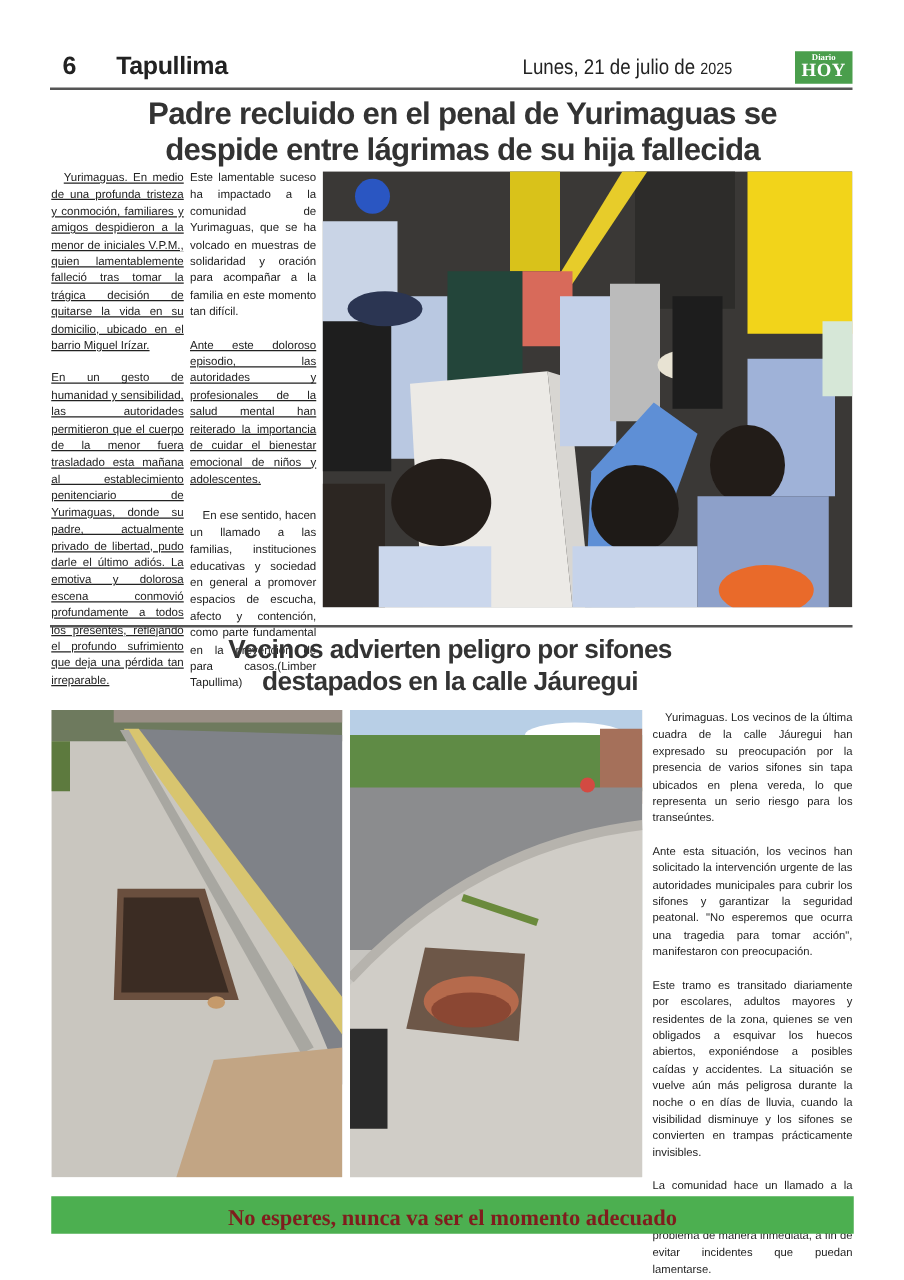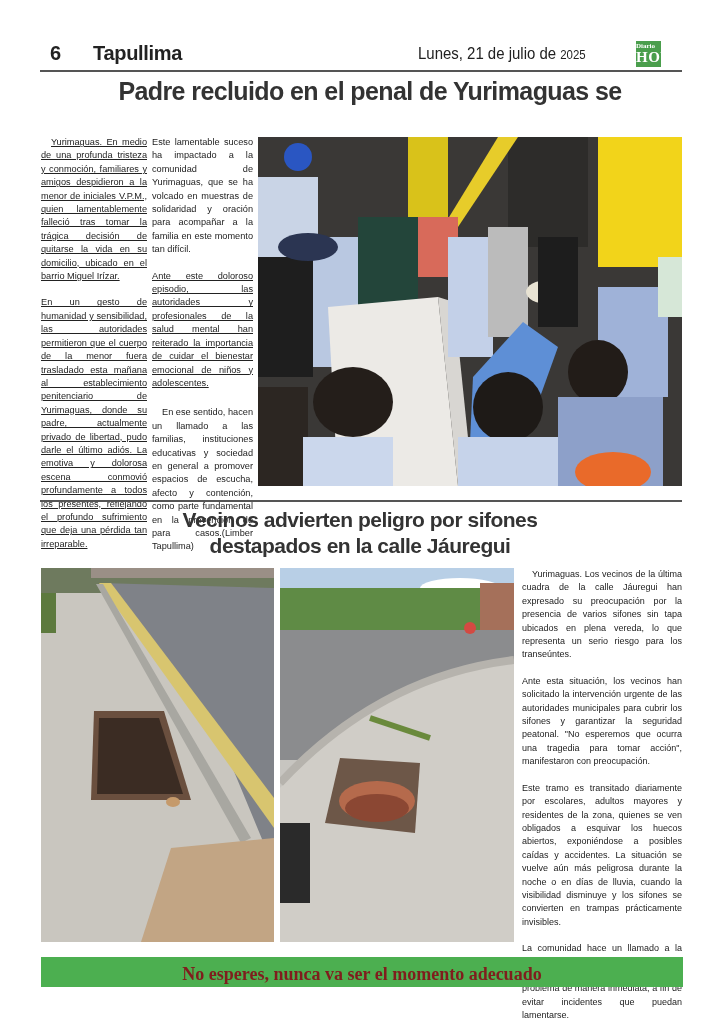--- a/index.html
+++ b/index.html
@@ -2,21 +2,21 @@
 <html><head>
 <meta charset="utf-8">
 <style>
   html, body { margin:0; padding:0; background:#ffffff; }
   body { width:723px; height:1024px; position:relative; overflow:hidden; font-family:"Liberation Sans", sans-serif; color:#222; }
   .abs { position:absolute; }
   .pagenum { left:50px; top:42px; font-size:20px; font-weight:bold; color:#222; }
   .section { left:93px; top:42px; font-size:20px; font-weight:bold; color:#222; letter-spacing:-0.3px; }
   .date { left:418px; top:44px; font-size:17px; color:#222; transform:scaleX(0.88); transform-origin:left top; white-space:nowrap; }
   .date .yr { font-size:13px; }
-  .logo { left:636px; top:41px; width:25px; height:26px; background:#4a9e4c; color:#fff; text-align:left; }
+  .logo { left:636px; top:41px; width:46px; height:26px; background:#4a9e4c; color:#fff; text-align:center; }
   .logo .small { font-family:"Liberation Serif", serif; font-size:7px; font-weight:bold; line-height:8px; display:block; padding-top:1px; }
   .logo .big { font-family:"Liberation Serif", serif; font-size:15px; font-weight:bold; line-height:15px; display:block; letter-spacing:0.5px; }
   .rule { left:40px; width:642px; height:2px; background:#555; }
   .headline { left:90px; width:560px; text-align:center; font-size:25px; font-weight:bold; line-height:29px; color:#333; letter-spacing:-0.6px; }
   .headline2 { left:150px; width:420px; text-align:center; font-size:21px; font-weight:bold; line-height:26px; color:#333; letter-spacing:-0.5px; }
   .col { font-size:9.2px; line-height:13.4px; text-align:justify; color:#222; }
   .col p { margin:0 0 13px 0; }
   .col p.ind { text-indent:10px; }
   .col p.tight { margin-bottom:0; }
   .photo { overflow:hidden; }
@@ -29,20 +29,21 @@
 <div class="abs section">Tapullima</div>
 <div class="abs date"><span>Lunes, 21 de julio de </span><span class="yr">2025</span></div>
 <div class="abs logo">
   <span class="small">Diario</span>
   <span class="big">HOY</span>
 </div>
 <div class="abs rule" style="top:70px;"></div>
 
 <div class="abs headline" style="top:77px;">
   <div>Padre recluido en el penal de Yurimaguas se</div>
+  <div>despide entre lágrimas de su hija fallecida</div>
 </div>
 
 <div class="abs col" style="left:41px; top:136px; width:106px;text-decoration:underline;">
   <p class="ind">Yurimaguas. En medio de una profunda tristeza y conmoción, familiares y amigos despidieron a la menor de iniciales V.P.M., quien lamentablemente falleció tras tomar la trágica decisión de quitarse la vida en su domicilio, ubicado en el barrio Miguel Irízar.</p>
   <p class="tight">En un gesto de humanidad y sensibilidad, las autoridades permitieron que el cuerpo de la menor fuera trasladado esta mañana al establecimiento penitenciario de Yurimaguas, donde su padre, actualmente privado de libertad, pudo darle el último adiós. La emotiva y dolorosa escena conmovió profundamente a todos los presentes, reflejando el profundo sufrimiento que deja una pérdida tan irreparable.</p>
 </div>
 <div class="abs col" style="left:152px; top:136px; width:101px;">
   <p>Este lamentable suceso ha impactado a la comunidad de Yurimaguas, que se ha volcado en muestras de solidaridad y oración para acompañar a la familia en este momento tan difícil.</p>
   <p style="margin-bottom:16px;text-decoration:underline;">Ante este doloroso episodio, las autoridades y profesionales de la salud mental han reiterado la importancia de cuidar el bienestar emocional de niños y adolescentes.</p>
   <p class="ind tight">En ese sentido, hacen un llamado a las familias, instituciones educativas y sociedad en general a promover espacios de escucha, afecto y contención, como parte fundamental en la prevención de para casos.(Limber Tapullima)</p>

